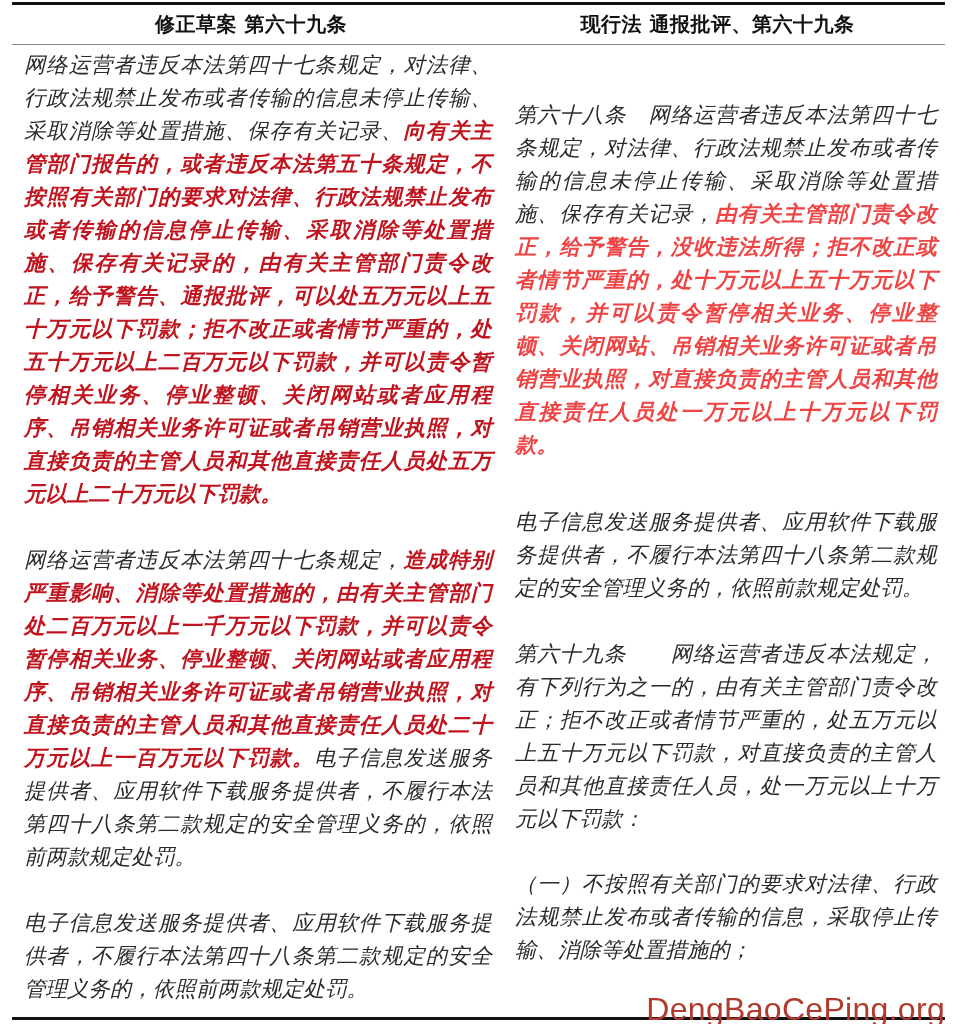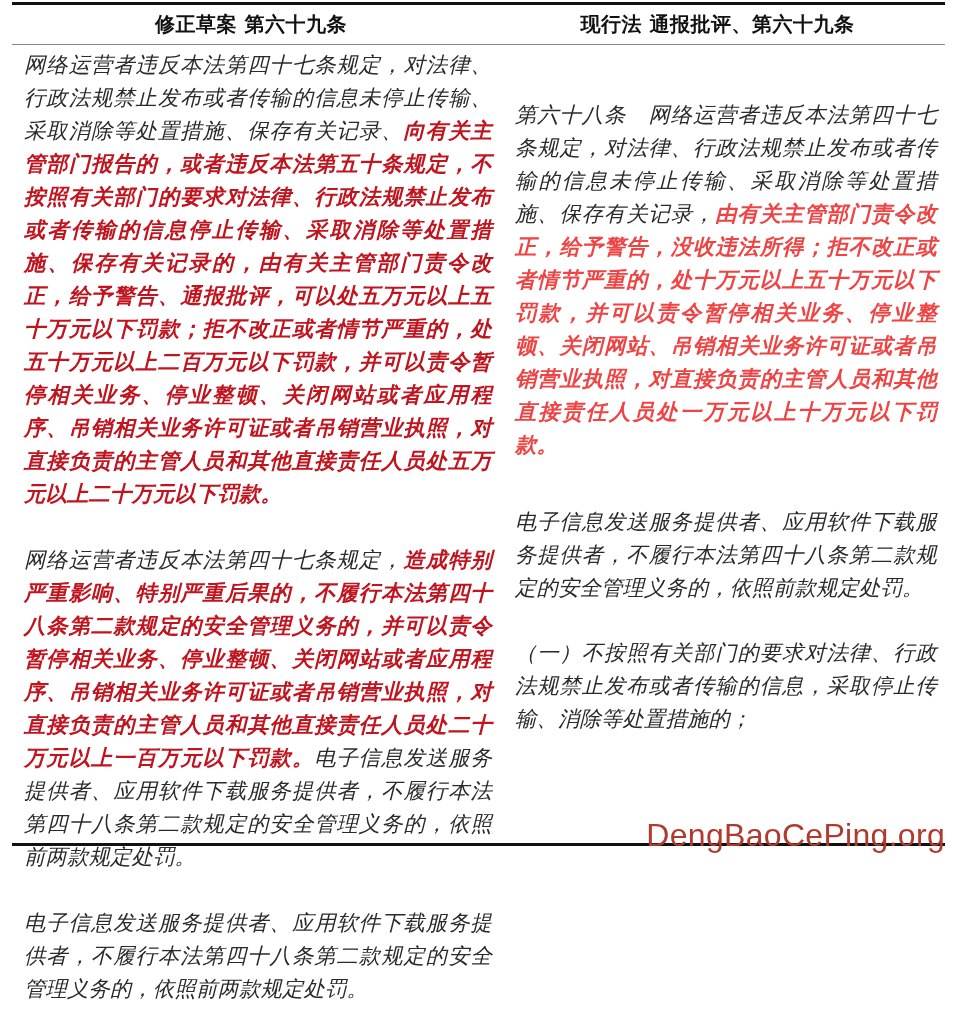--- a/index.html
+++ b/index.html
@@ -13,21 +13,21 @@
       position: relative;
       overflow: hidden;
       font-family: "DejaVu Sans", "Liberation Sans", sans-serif;
       color: #222222;
     }
     .table {
       position: absolute;
       left: 12px;
       top: 2px;
       width: 933px;
-      height: 844px;
+      height: 1018px;
     }
     .rule-top {
       position: absolute;
       left: 0; right: 0; top: 0;
       height: 3px;
       background: #111111;
     }
     .rule-mid {
       position: absolute;
       left: 0; right: 0; top: 42px;
@@ -110,34 +110,37 @@
     <div class="hcell right">现行法 通报批评、第六十九条</div>
   </div>
 
   <div class="rule-mid"></div>
 
   <div class="col left">
     <p class="para">
       <span class="normal">网络运营者违反本法第四十七条规定，对法律、行政法规禁止发布或者传输的信息未停止传输、采取消除等处置措施、保存有关记录、</span><span class="red">向有关主管部门报告的，或者违反本法第五十条规定，不按照有关部门的要求对法律、行政法规禁止发布或者传输的信息停止传输、采取消除等处置措施、保存有关记录的，由有关主管部门责令改正，给予警告、通报批评，可以处五万元以上五十万元以下罚款；拒不改正或者情节严重的，处五十万元以上二百万元以下罚款，并可以责令暂停相关业务、停业整顿、关闭网站或者应用程序、吊销相关业务许可证或者吊销营业执照，对直接负责的主管人员和其他直接责任人员处五万元以上二十万元以下罚款。</span>
     </p>
     <p class="para" style="margin-top:33px;">
-      <span class="normal">网络运营者违反本法第四十七条规定，</span><span class="red">造成特别严重影响、特别严重后果的，不履行本法第四十八条第二款规定的安全管理义务的，并可以责令暂停相关业务、停业整顿、关闭网站或者应用程序、吊销相关业务许可证或者吊销营业执照，对直接负责的主管人员和其他直接责任人员处二十万元以上一百万元以下罚款。</span><span class="normal">电子信息发送服务提供者、应用软件下载服务提供者，不履行本法第四十八条第二款规定的安全管理义务的，依照前两款规定处罚。</span>
+      <span class="normal">网络运营者违反本法第四十七条规定，</span><span class="red">造成特别严重影响、消除等处置措施的，由有关主管部门处二百万元以上一千万元以下罚款，并可以责令暂停相关业务、停业整顿、关闭网站或者应用程序、吊销相关业务许可证或者吊销营业执照，对直接负责的主管人员和其他直接责任人员处二十万元以上一百万元以下罚款。</span><span class="normal">电子信息发送服务提供者、应用软件下载服务提供者，不履行本法第四十八条第二款规定的安全管理义务的，依照前两款规定处罚。</span>
     </p>
     <p class="para" style="margin-top:33px;">
       <span class="normal">电子信息发送服务提供者、应用软件下载服务提供者，不履行本法第四十八条第二款规定的安全管理义务的，依照前两款规定处罚。</span>
     </p>
   </div>
 
   <div class="col right" style="top:96px;">
     <p class="para">
       <span class="normal">第六十八条　网络运营者违反本法第四十七条规定，对法律、行政法规禁止发布或者传输的信息未停止传输、采取消除等处置措施、保存有关记录，</span><span class="bold">由有关主管部门责令改正，给予警告，没收违法所得；拒不改正或者情节严重的，处十万元以上五十万元以下罚款，并可以责令暂停相关业务、停业整顿、关闭网站、吊销相关业务许可证或者吊销营业执照，对直接负责的主管人员和其他直接责任人员处一万元以上十万元以下罚款。</span>
     </p>
     <p class="para" style="margin-top:44px;">
       <span class="normal">电子信息发送服务提供者、应用软件下载服务提供者，不履行本法第四十八条第二款规定的安全管理义务的，依照前款规定处罚。</span>
     </p>
+    <p class="para" style="margin-top:33px;">
+      <span class="normal">第六十九条　　网络运营者违反本法规定，有下列行为之一的，由有关主管部门责令改正；拒不改正或者情节严重的，处五万元以上五十万元以下罚款，对直接负责的主管人员和其他直接责任人员，处一万元以上十万元以下罚款：</span>
+    </p>
     <p class="para" style="margin-top:32px;">
       <span class="normal">（一）不按照有关部门的要求对法律、行政法规禁止发布或者传输的信息，采取停止传输、消除等处置措施的；</span>
     </p>
   </div>
 
   <div class="rule-bottom"></div>
   <div class="watermark">DengBaoCePing.org</div>
 </div>
 
 </body></html>

